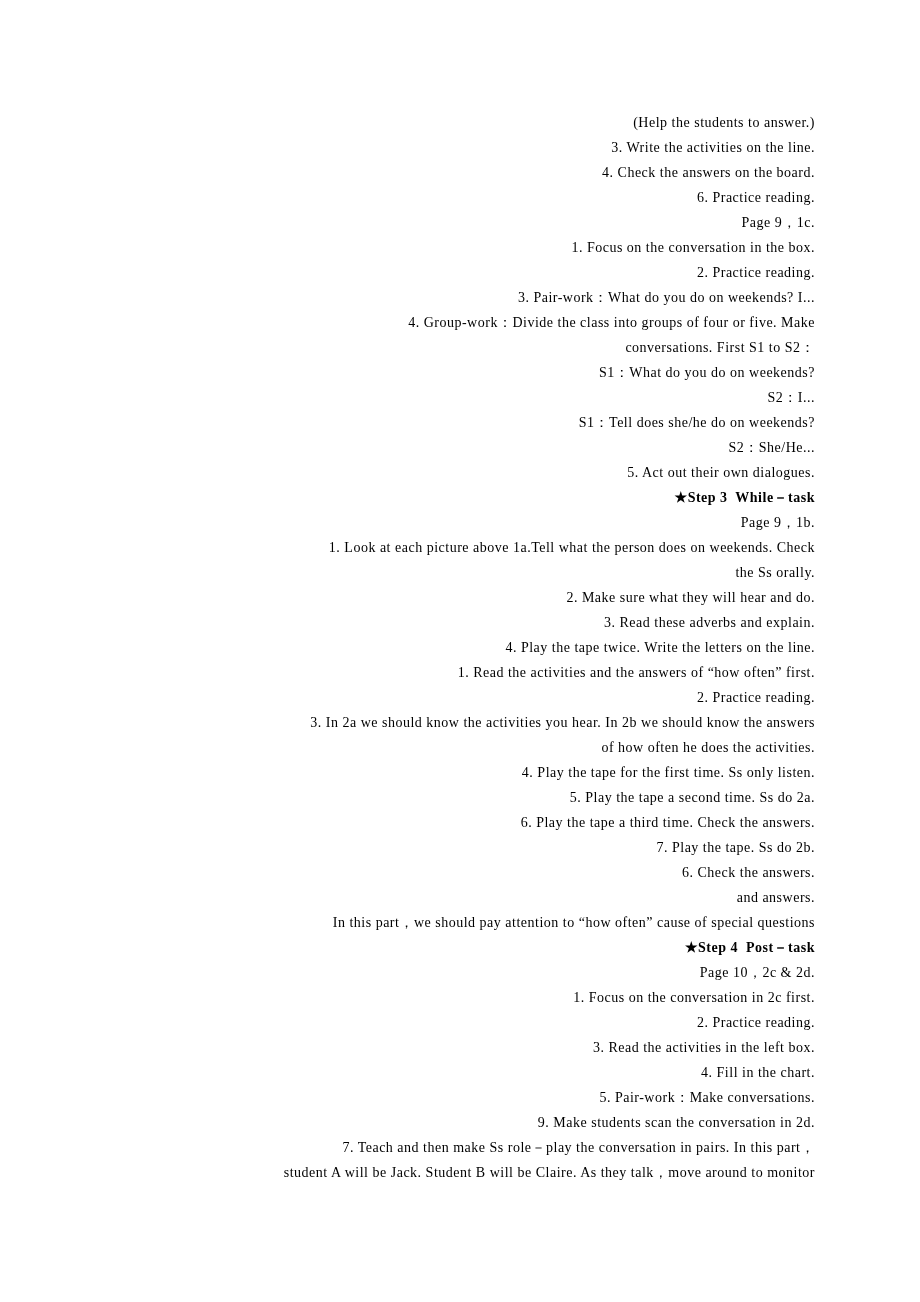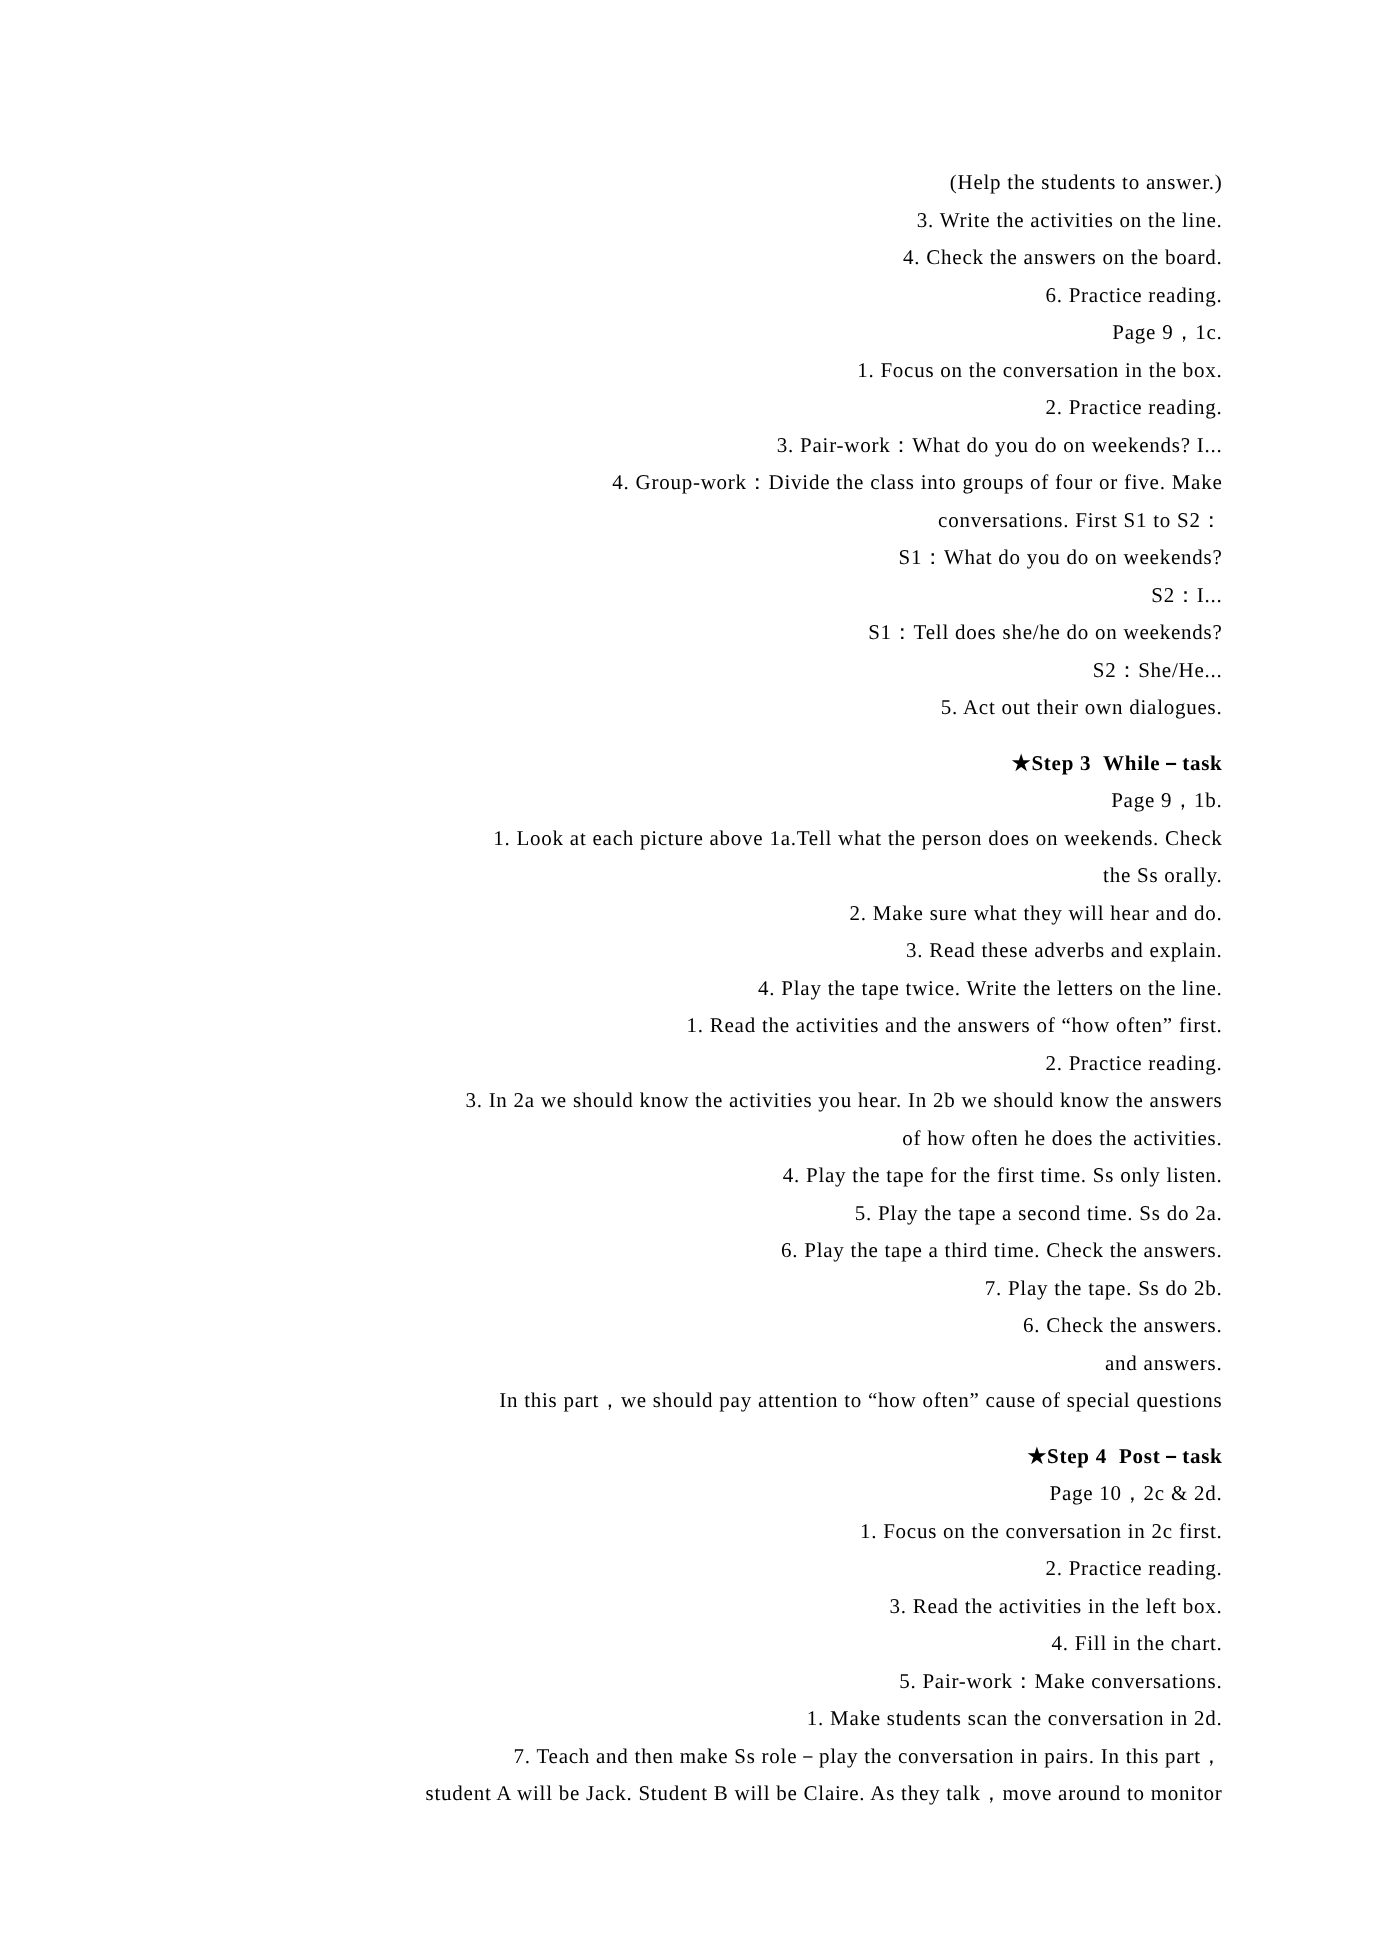--- a/index.html
+++ b/index.html
@@ -21,21 +21,20 @@
     margin: 0;
     white-space: pre-wrap;
     letter-spacing: 0.5px;
     text-align: right;
   }
   .indent {
     text-indent: 3.8em;
   }
   .bold {
     font-weight: bold;
-    margin-top: 12px;
   }
 </style>
 </head>
 <body>
 
 <div class="page">
   <div id="content">
       <p class="p">(Help the students to answer.)</p>
       <p class="p indent">3. Write the activities on the line.</p>
       <p class="p indent">4. Check the answers on the board.</p>
@@ -69,17 +68,17 @@
       <p class="p indent">6. Check the answers.</p>
       <p class="p">and answers.</p>
       <p class="p indent">In this part，we should pay attention to “how often” cause of special questions</p>
       <p class="p indent bold">★Step 4  Post－task</p>
       <p class="p indent">Page 10，2c &amp; 2d.</p>
       <p class="p indent">1. Focus on the conversation in 2c first.</p>
       <p class="p indent">2. Practice reading.</p>
       <p class="p indent">3. Read the activities in the left box.</p>
       <p class="p indent">4. Fill in the chart.</p>
       <p class="p indent">5. Pair-work：Make conversations.</p>
-      <p class="p indent">1. Make students scan the conversation in 2d.</p>
+      <p class="p indent">9. Make students scan the conversation in 2d.</p>
       <p class="p indent">7. Teach and then make Ss role－play the conversation in pairs. In this part，</p>
       <p class="p">student A will be Jack. Student B will be Claire. As they talk，move around to monitor</p>
     </div>
 </div>
 
 </body></html>

